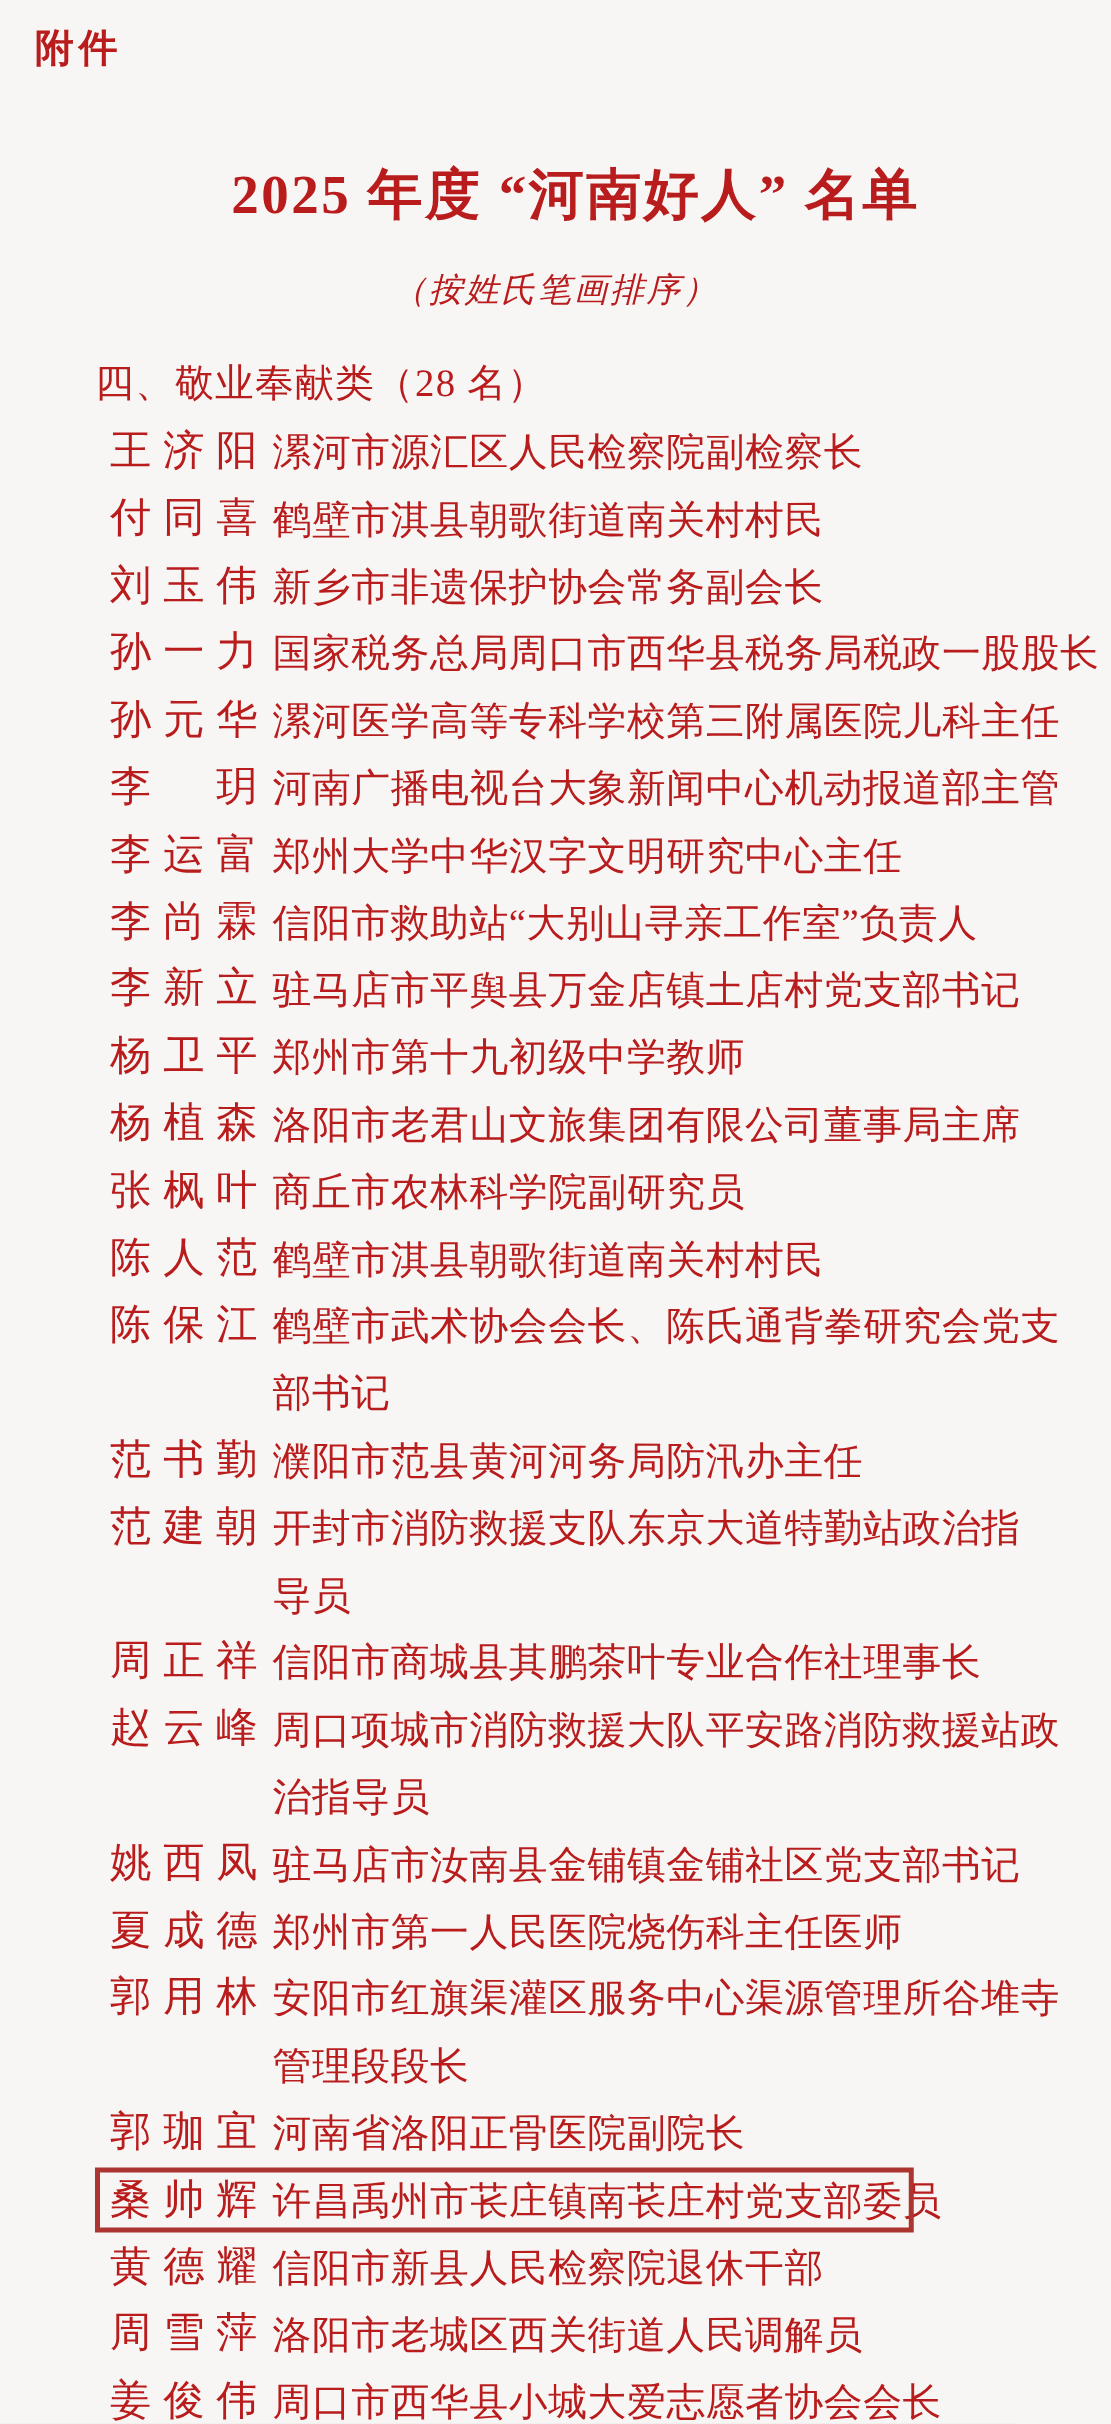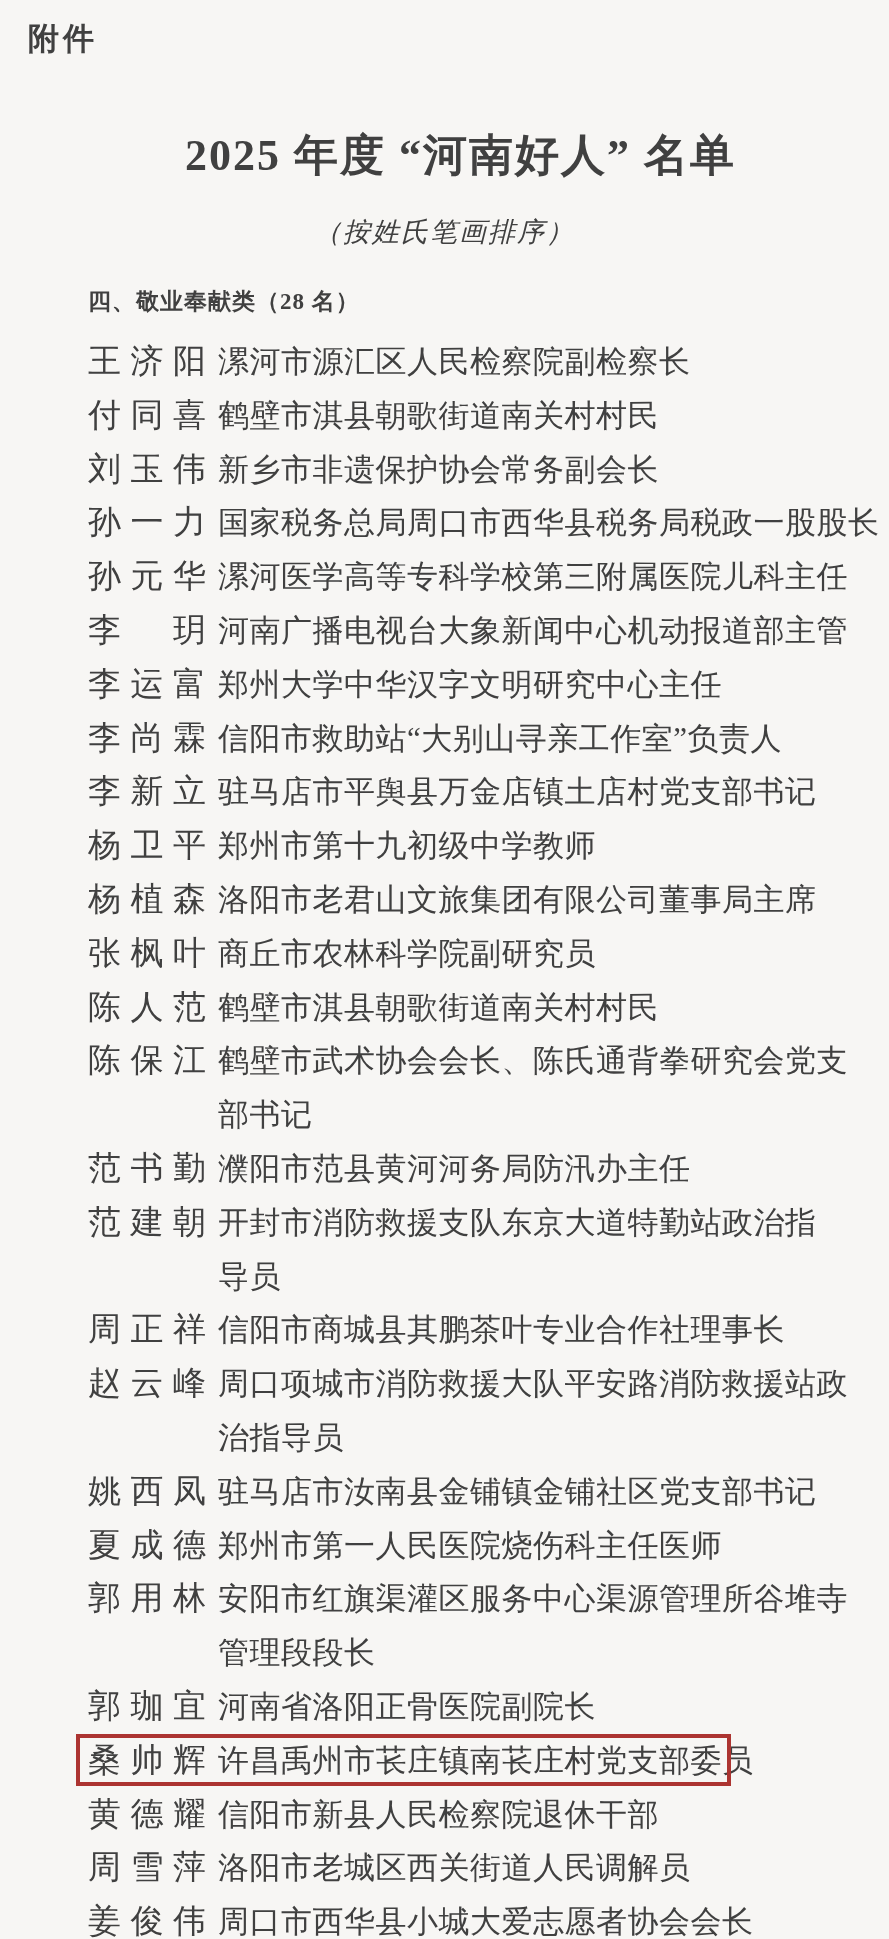--- a/index.html
+++ b/index.html
@@ -8,21 +8,21 @@
     background: #e8e8e8;
   }
   .page {
     position: relative;
     width: 889px;
     height: 1939px;
     margin: 0 auto;
     background: #f7f6f4;
     overflow: hidden;
     font-family: "Liberation Serif", "DejaVu Serif", serif;
-    color: #404040;
+    color: #b91c1c;
   }
   .attachment-label {
     position: absolute;
     left: 28px;
     top: 18px;
     font-size: 31px;
     font-weight: bold;
     letter-spacing: 4px;
     font-family: "Liberation Sans", "DejaVu Sans", sans-serif;
   }
@@ -43,24 +43,24 @@
     left: 0;
     right: 0;
     top: 214px;
     text-align: center;
     font-size: 27px;
     letter-spacing: 2px;
     font-style: italic;
   }
   .section-heading {
     position: absolute;
-    left: 88px;
+    left: 76px;
     top: 286px;
-    font-size: 23px;
-    font-weight: bold;
+    font-size: 31px;
+    font-weight: normal;
     letter-spacing: 1px;
   }
   .entry-list {
     position: absolute;
     left: 0;
     right: 0;
     top: 335px;
   }
   .entry {
     position: relative;

